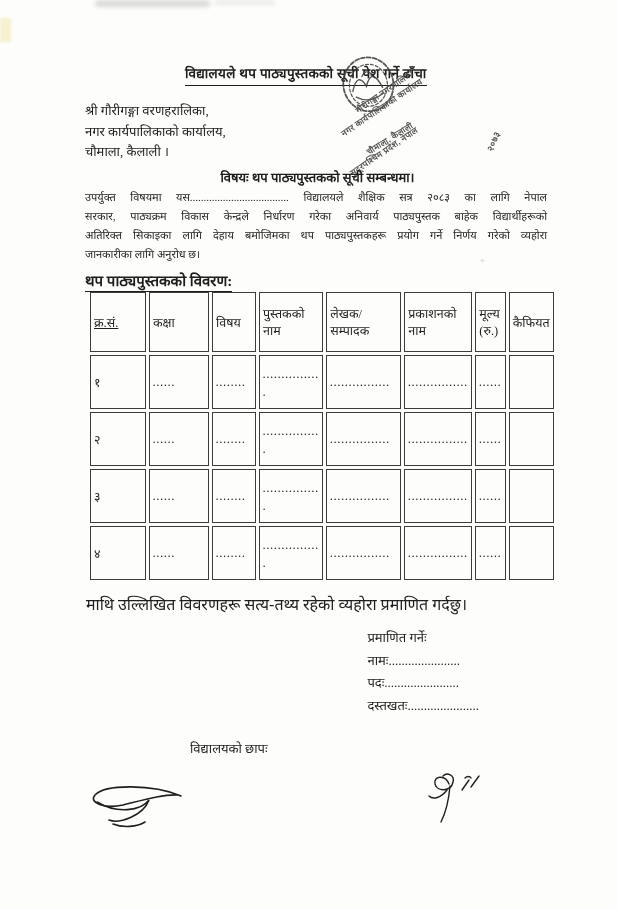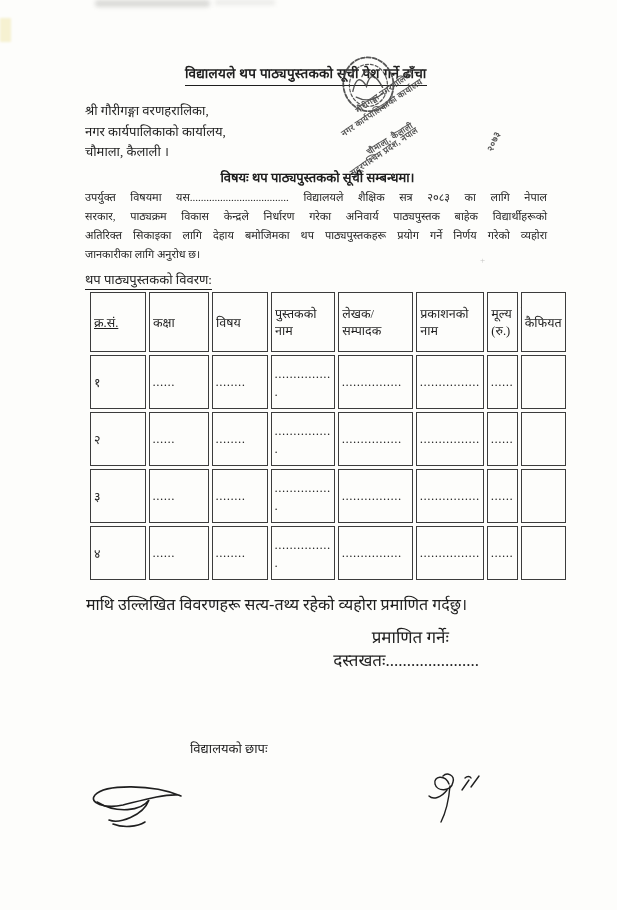--- a/index.html
+++ b/index.html
@@ -49,61 +49,61 @@
   
   .body-par{
     position:absolute;left:85px;top:188px;width:462px;
     font-size:11px;line-height:19px;
   }
   .body-par .jline{text-align:justify;text-align-last:justify;}
   .body-par .lline{text-align:left;}
   
   .tbl-heading{
     position:absolute;left:85px;top:270px;
-    font-size:13px;font-weight:normal;
+    font-size:15px;font-weight:bold;
     border-bottom:1.3px solid #1e1e1e;padding-bottom:1px;
   }
   
   table.frm{
     position:absolute;left:87px;top:289px;
     border-collapse:separate;border-spacing:3px;
   }
   table.frm td,table.frm th{
     border:1.5px solid #3c3c3c;
     background:#fdfdfb;
     font-size:12.5px;font-weight:normal;
     text-align:left;vertical-align:middle;
     padding:2px 3px;
     box-sizing:border-box;
   }
   table.frm th{height:60px;}
   table.frm td{height:54px;}
   .c-sn{width:56px;text-decoration:underline;}
   .c-class{width:60px;}
-  .c-subj{width:56px;margin-top:17px;}
+  .c-subj{width:44px;margin-top:17px;}
   .c-book{width:62px;}
   .c-auth{width:75px;}
   .c-pub{width:62px;}
   .c-price{width:15px;}
   .c-rem{width:37px;}
   .sn-cell{font-size:13px;padding-left:7px;}
   .dots{
     font-size:9px;font-weight:bold;letter-spacing:1.5px;color:#222;
     line-height:10px;white-space:nowrap;overflow:hidden;
   }
   .dots2{display:block;margin-top:6px;}
   
   .declaration{
     position:absolute;left:86px;top:593px;
     font-size:16px;white-space:nowrap;
   }
   
   .certify{
     position:absolute;top:627px;right:138px;
-    text-align:right;font-size:17px;line-height:22.5px;
+    font-size:13px;line-height:22.5px;
     white-space:nowrap;
   }
   .certify .ct-title{padding-right:30px;}
   
   .school-stamp{
     position:absolute;left:190px;top:739px;
     font-size:13px;
   }
   
   .stamp{
@@ -231,20 +231,22 @@
         <td><span class="dots">......</span></td>
         <td></td>
       </tr>
     </tbody>
   </table>
 
   <div class="declaration">माथि उल्लिखित विवरणहरू सत्य-तथ्य रहेको व्यहोरा प्रमाणित गर्दछु।</div>
 
   <div class="certify">
     <div class="ct-title">प्रमाणित गर्नेः</div>
+    <div>नामः......................</div>
+    <div>पदः.......................</div>
     <div>दस्तखतः......................</div>
   </div>
 
   <div class="school-stamp">विद्यालयको छापः</div>
 
   <span class="sig sig-left">
     <svg width="105" height="60" viewBox="0 0 105 60">
       <g fill="none" stroke="#1f1f1f" stroke-width="1.6" stroke-linecap="round">
         <path d="M98,16 C70,4 22,4 12,15 C5,23 22,29 40,25 C60,20 80,14 96,15"></path>
         <path d="M14,22 C34,34 58,31 66,20 C60,36 36,44 26,40"></path>

